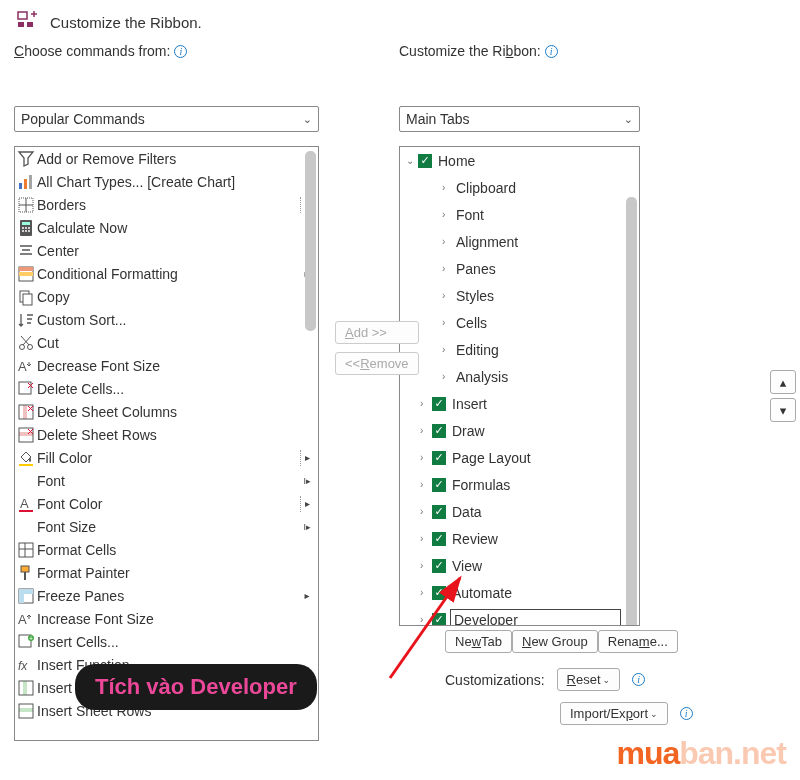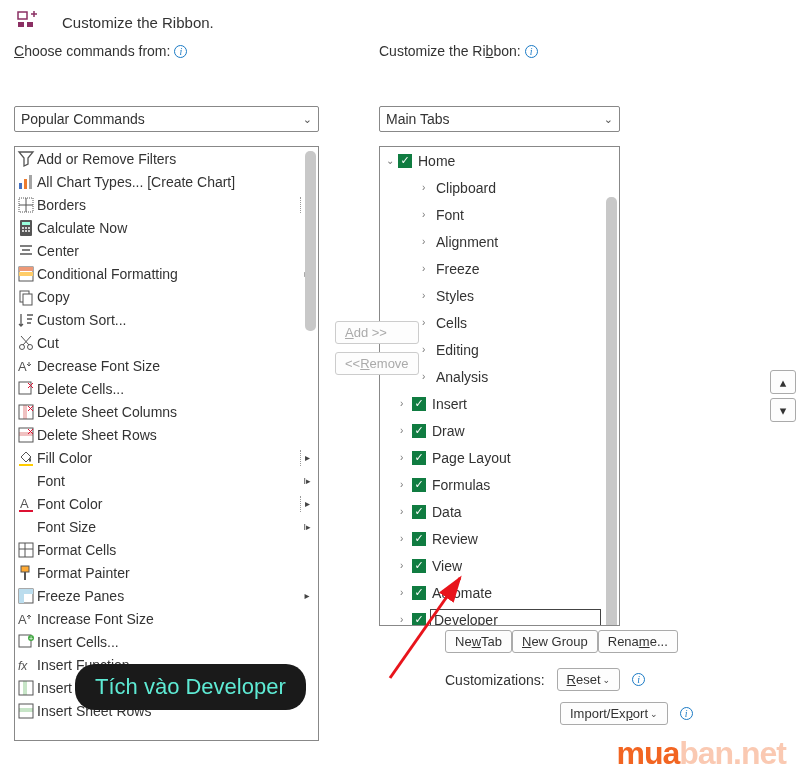--- a/index.html
+++ b/index.html
@@ -11,27 +11,27 @@
   background: #fff;
   width: 800px;
   height: 780px;
   position: relative;
   overflow: hidden;
 }
 .header-row {
   display: flex;
   align-items: center;
   padding: 8px 14px 6px 14px;
-  gap: 22px;
+  gap: 10px;
 }
 .ribbon-icon svg { width: 26px; height: 26px; }
 .header-title { font-size: 15px; }
 .columns {
   display: flex;
-  gap: 60px;
+  gap: 80px;
   padding: 0 14px;
   position: relative;
 }
 .col-left { width: 305px; }
 .col-right { width: 241px; }
 .label-row {
   display: flex;
   align-items: center;
   gap: 4px;
   margin-bottom: 2px;
@@ -185,22 +185,22 @@
   align-items: center;
   gap: 12px;
 }
 .custom-row-1 { top: 668px; }
 .custom-row-2 { top: 702px; }
 .callout {
   position: absolute;
   left: 75px;
   top: 664px;
   background: #1a1a1a;
-  color: #5eead4;
-  font-weight: 400;
+  color: #ec4899;
+  font-weight: 700;
   font-size: 22px;
   padding: 10px 20px;
   border-radius: 20px;
 }
 .arrow-svg {
   position: absolute;
   left: 380px;
   top: 568px;
   pointer-events:none;
 }
@@ -480,21 +480,21 @@
           <div class="tree-item tree-indent-2">
             <span class="tree-chev">›</span>
             <span class="tree-label">Font</span>
           </div>
           <div class="tree-item tree-indent-2">
             <span class="tree-chev">›</span>
             <span class="tree-label">Alignment</span>
           </div>
           <div class="tree-item tree-indent-2">
             <span class="tree-chev">›</span>
-            <span class="tree-label">Freeze</span>
+            <span class="tree-label">Panes</span>
           </div>
           <div class="tree-item tree-indent-2">
             <span class="tree-chev">›</span>
             <span class="tree-label">Styles</span>
           </div>
           <div class="tree-item tree-indent-2">
             <span class="tree-chev">›</span>
             <span class="tree-label">Cells</span>
           </div>
           <div class="tree-item tree-indent-2">

